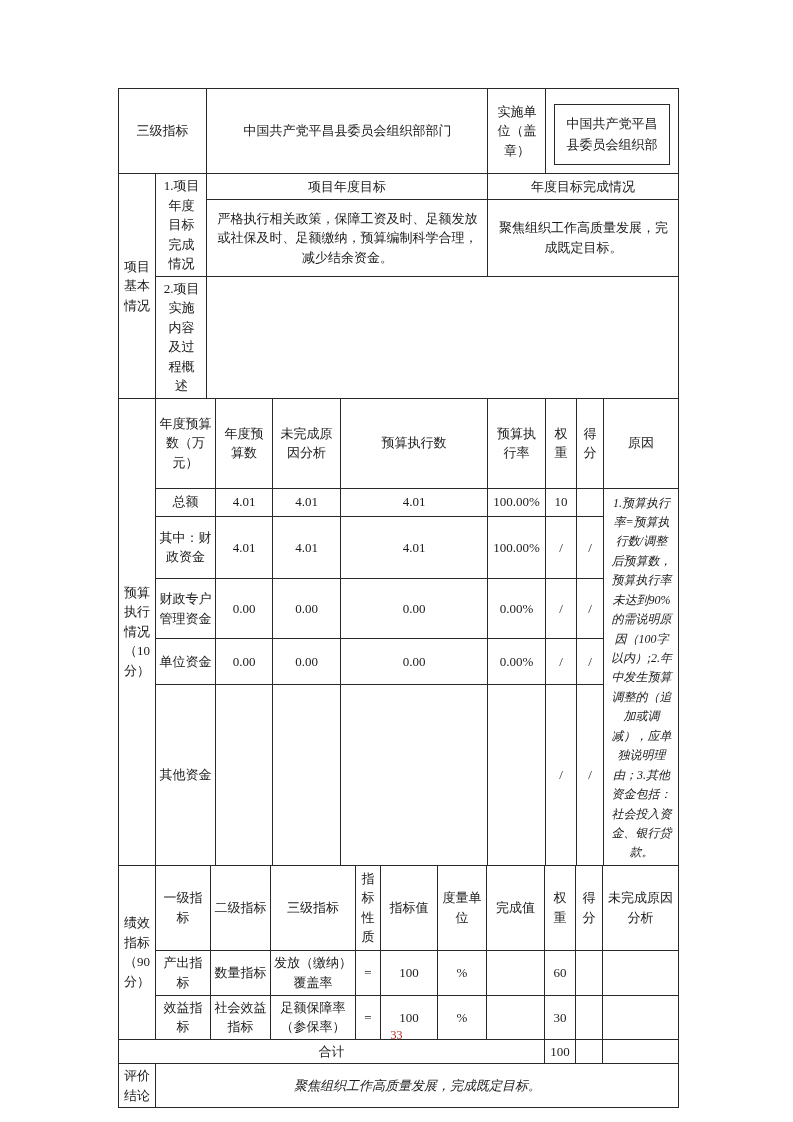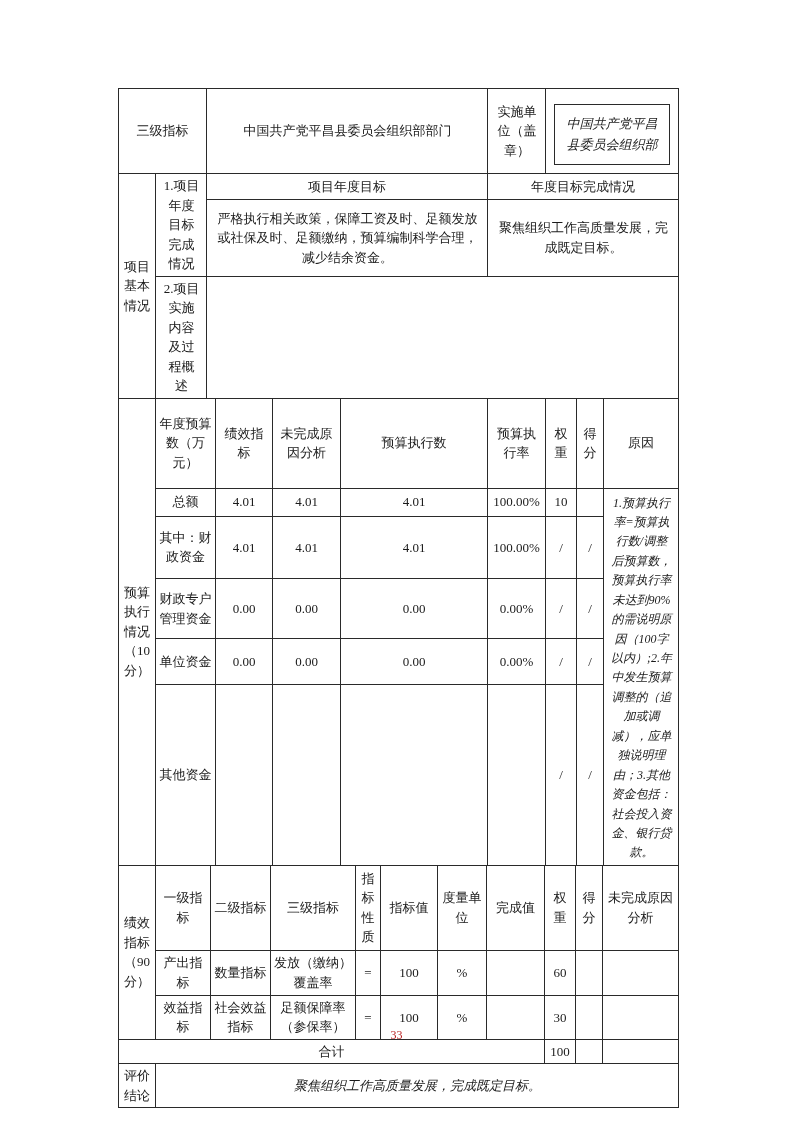--- a/index.html
+++ b/index.html
@@ -24,21 +24,21 @@
     line-height: 1.5;
     text-align: center;
     vertical-align: middle;
     padding: 2px 3px;
     overflow: hidden;
     word-break: break-all;
   }
   td.left { text-align: center; padding-left: 7px; padding-right: 6px; }
   td.italic, .italic { font-style: italic; }
   td.reason-cell { font-size: 12px; line-height: 1.62; vertical-align: top; padding-top: 5px; }
-  td.nopad { padding: 8px; vertical-align: top; font-style: italic; }
+  td.nopad { padding: 8px; vertical-align: top; }
   .inner-box {
     border: 1px solid #2a2a2a;
     margin: 7px 0 0 0;
     height: 61px;
     display: flex;
     align-items: center;
     justify-content: center;
     text-align: center;
     font-size: 13px;
     line-height: 1.6;
@@ -113,21 +113,21 @@
           <col style="width:147px">
           <col style="width:58px">
           <col style="width:31px">
           <col style="width:27px">
           <col style="width:75px">
       </colgroup>
       <tbody>
           <tr style="height:90px">
         <td rowspan="6" class="vlabel">预算执行情况（10分）</td>
         <td class="vlabel">年度预算数（万元）</td>
-        <td>绩效指标</td>
+        <td>年度预算数</td>
         <td>未完成原因分析</td>
         <td>预算执行数</td>
         <td>预算执行率</td>
         <td class="vlabel">权重</td>
         <td class="vlabel">得分</td>
         <td>原因</td>
       </tr>
       <tr style="height:28px">
         <td>总额</td>
         <td>4.01</td>

